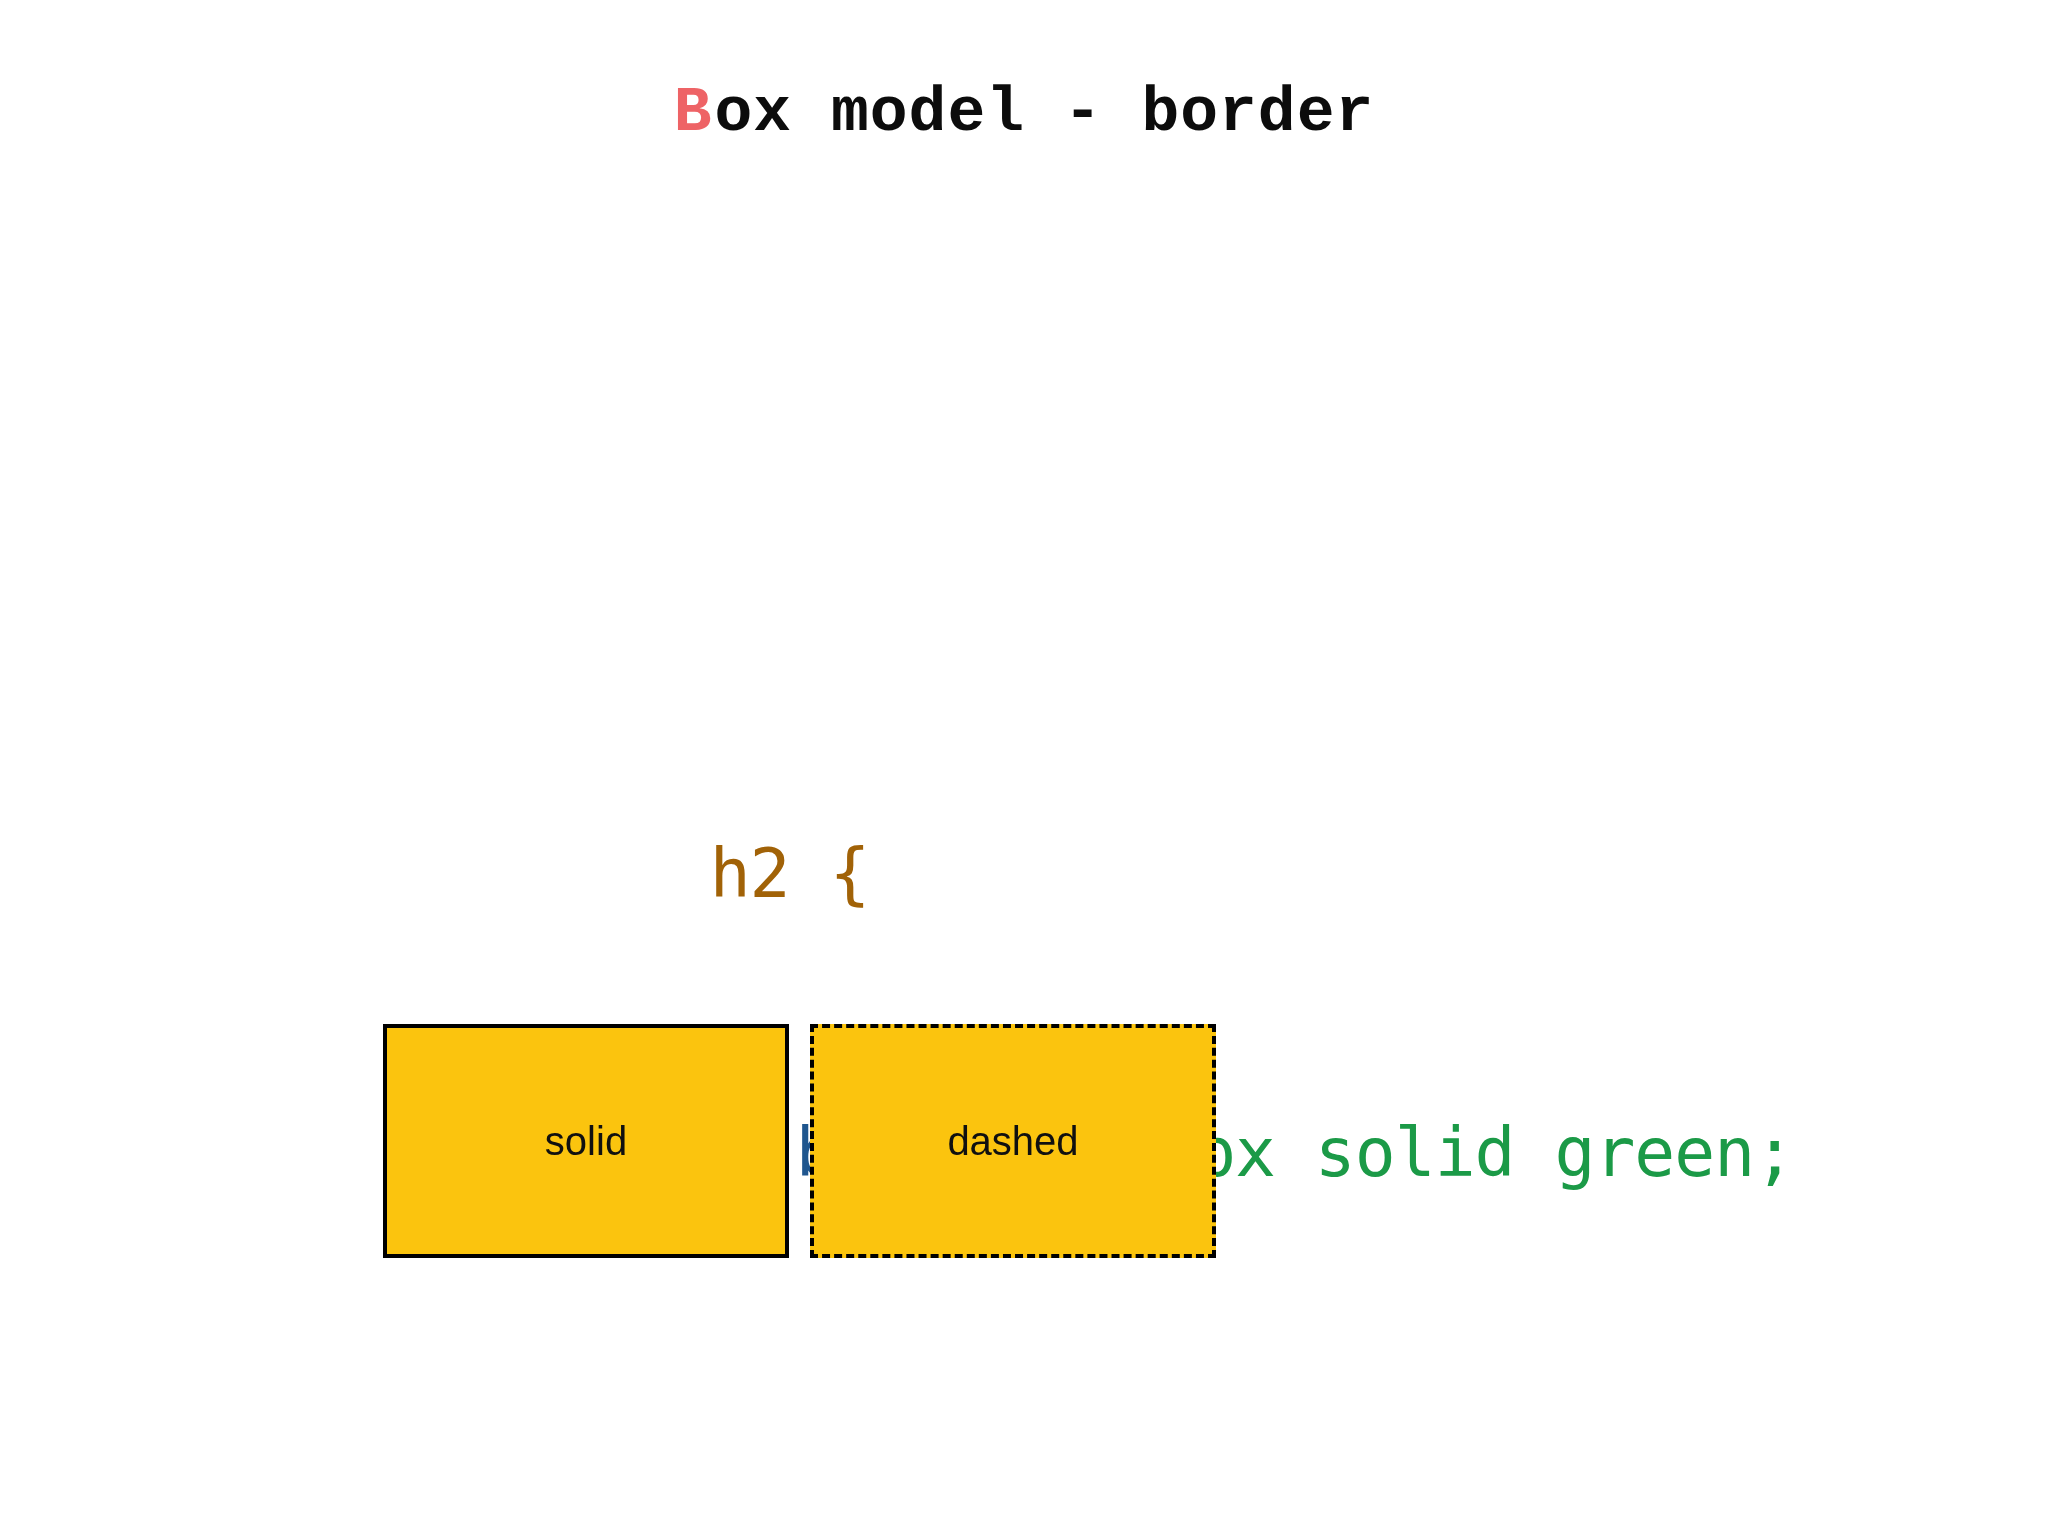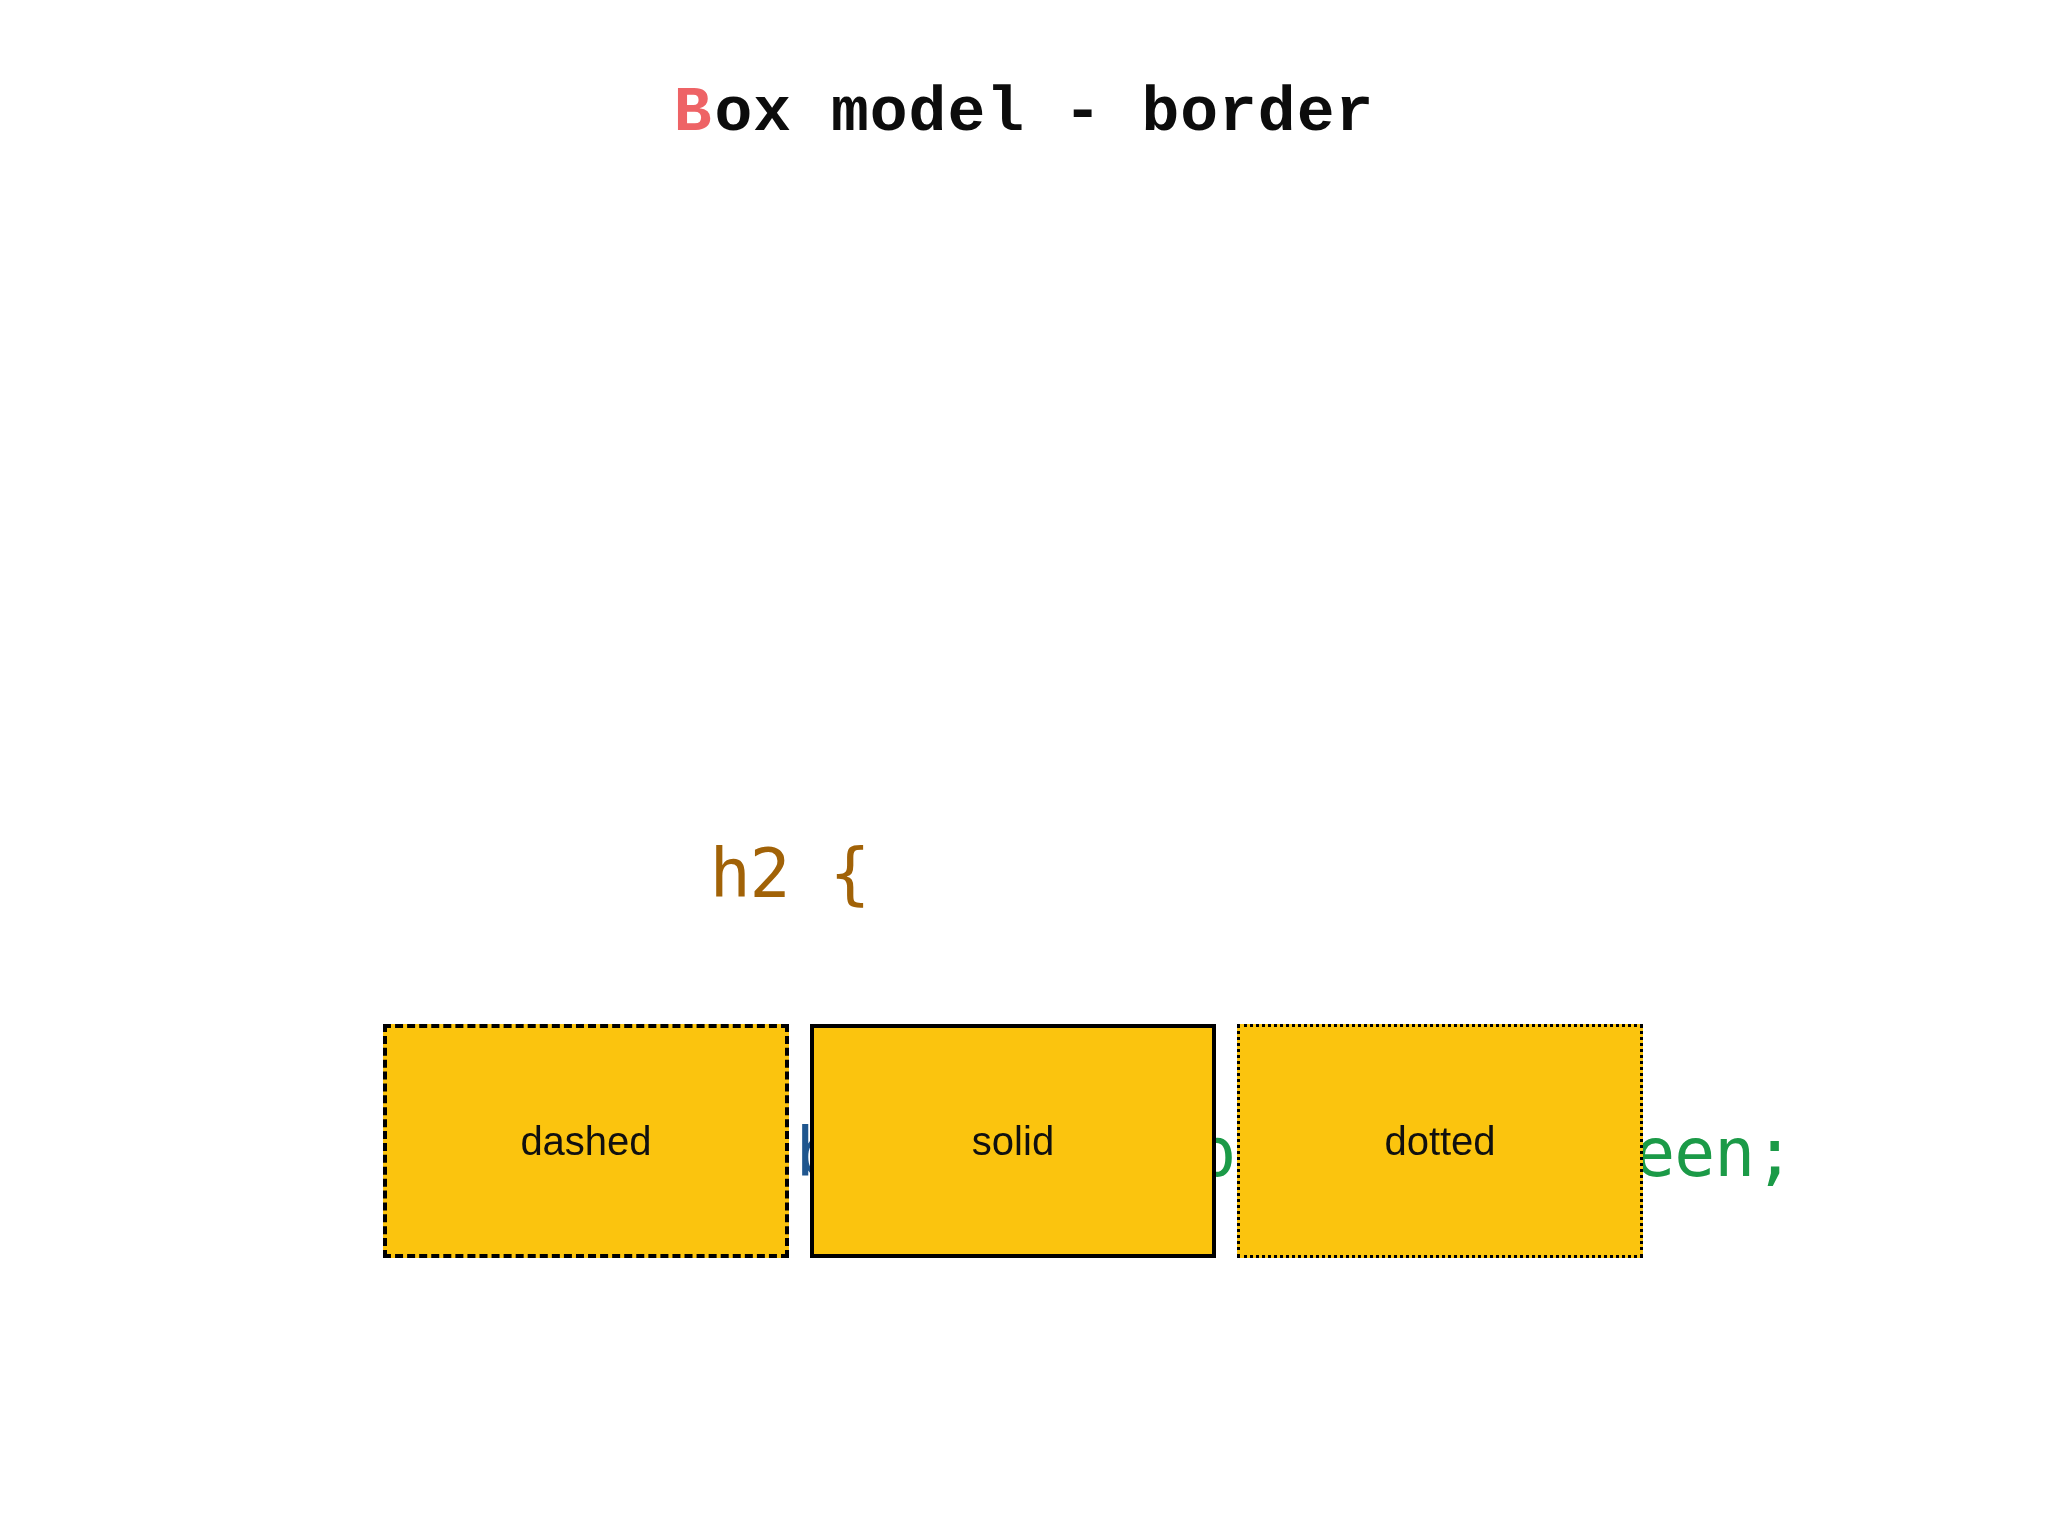--- a/index.html
+++ b/index.html
@@ -91,24 +91,21 @@
       <span style="color: #a16207;">h2 {</span>
     </div>
     <div class="code-line indent-1">
       <span style="color: rgb(31, 86, 142);">border:</span><span style="color: rgb(27, 154, 71);">  1px solid green;</span>
     </div>
     
     
   </div>
 
   <div class="demo-row">
-    <div class="demo-box" style="border-style: dashed; background-color: rgb(251, 196, 14); border-color: rgb(0, 0, 0);">
-      <span>dashed</span>
-    </div>
     <div class="demo-box" style="border-style: solid; background-color: rgb(251, 196, 14); border-color: rgb(0, 0, 0);">
       <span>solid</span>
     </div>
-    <div class="demo-box" style="border-style: dotted; background-color: rgb(251, 196, 14); border-color: rgb(0, 0, 0);">
-      <span>dotted</span>
+    <div class="demo-box" style="border-style: dashed; background-color: rgb(251, 196, 14); border-color: rgb(0, 0, 0);">
+      <span>dashed</span>
     </div>
   </div>
 
 </div>
 
 </body></html>

